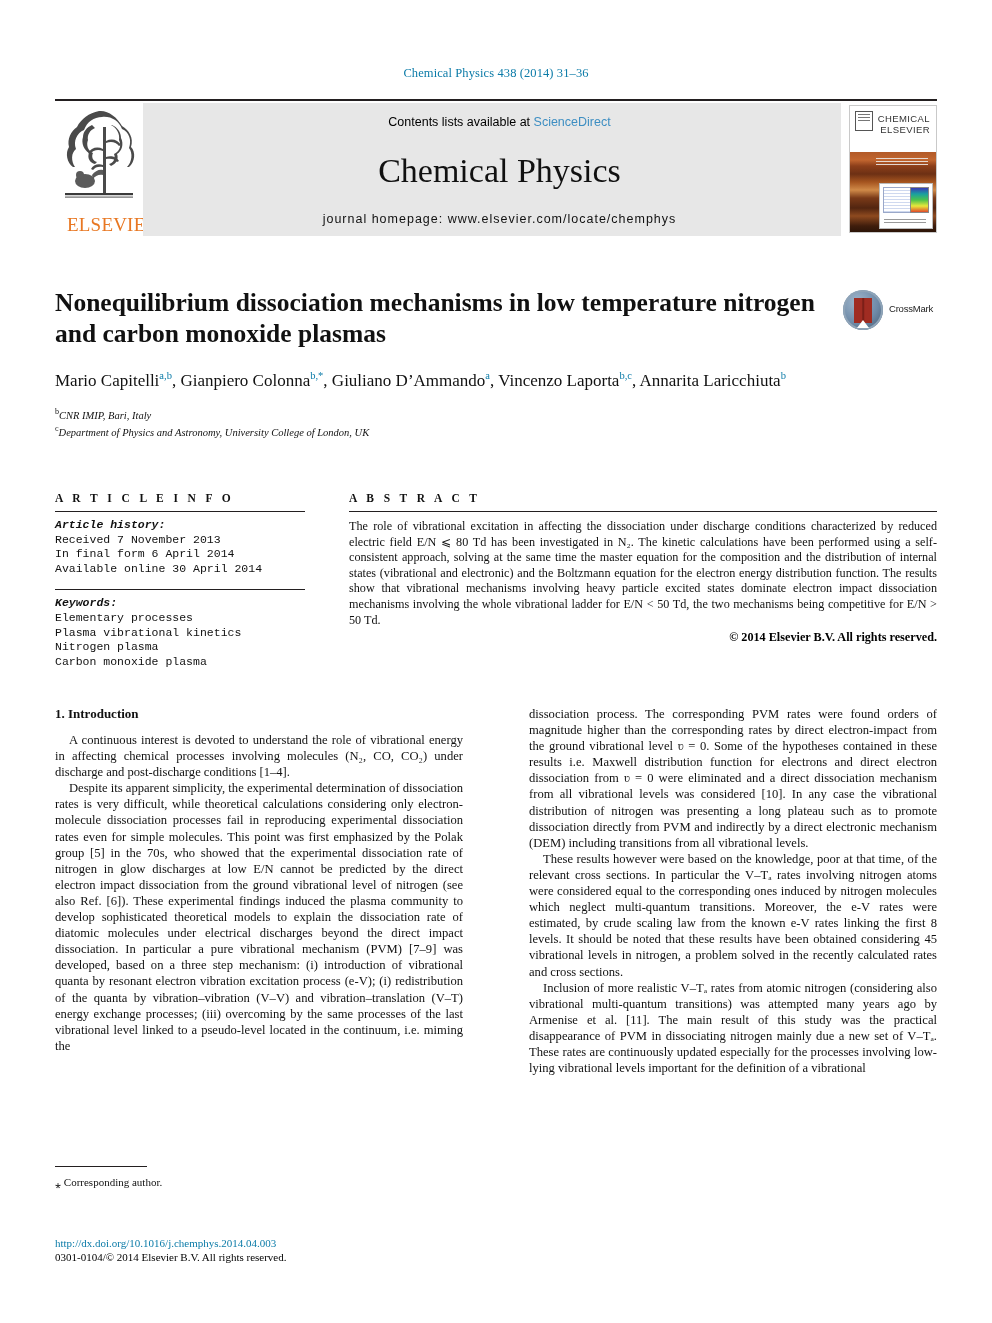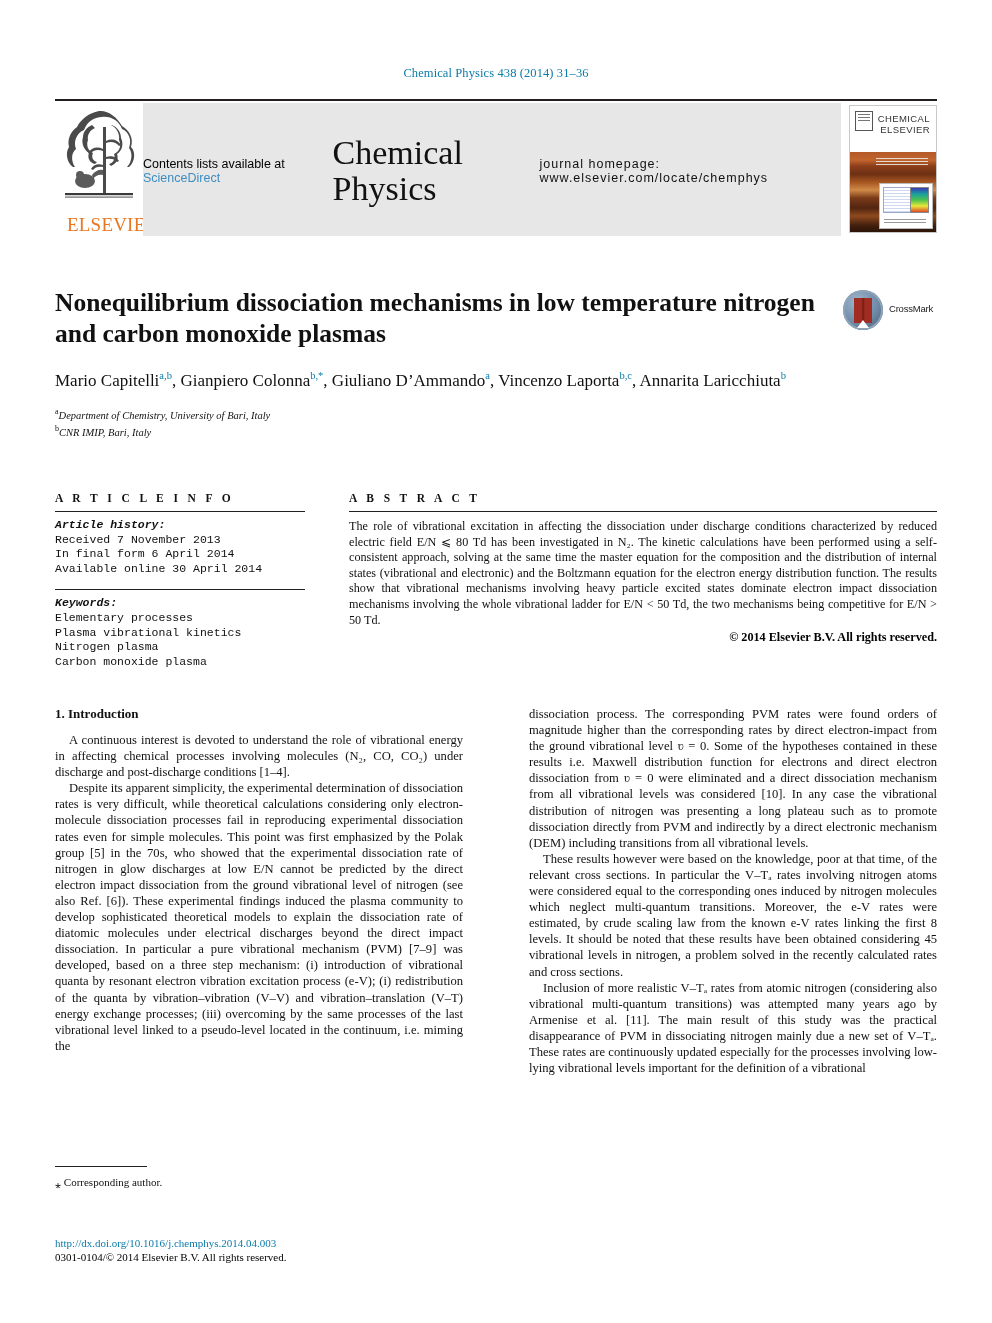--- a/index.html
+++ b/index.html
@@ -67,23 +67,24 @@
     font-family: "Liberation Serif", serif;
     font-size: 19px;
     letter-spacing: 0.2px;
     color: #e87722;
   }
   .masthead-center {
     flex: 1 1 auto;
     background: #e7e7e7;
     position: relative;
     display: flex;
+    flex-direction: column;
     justify-content: space-between;
     align-items: center;
-    padding: 12px 0 10px 0;
+    padding: 12px 0 10px 15px;
     box-sizing: border-box;
   }
   .contents-line {
     font-family: "Liberation Sans", sans-serif;
     font-size: 12.5px;
     color: #000;
   }
   .contents-line .sd {
     color: #3d8ec2;
   }
@@ -355,22 +356,22 @@
         <div class="cm-arrow"></div>
       </div>
       <div class="cm-text">CrossMark</div>
     </div>
 
     <div class="authors">
       <span><span>Mario Capitelli</span><sup>a,b</sup><span>, </span></span><span><span>Gianpiero Colonna</span><sup>b,*</sup><span>, </span></span><span><span>Giuliano D’Ammando</span><sup>a</sup><span>, </span></span><span><span>Vincenzo Laporta</span><sup>b,c</sup><span>, </span></span><span><span>Annarita Laricchiuta</span><sup>b</sup></span>
     </div>
 
     <div class="affiliations">
-      <div><sup>a</sup><span>Department of Chemistry, University of Bari, Italy</span></div>
       <div><sup>b</sup><span>CNR IMIP, Bari, Italy</span></div>
+      <div><sup>c</sup><span>Department of Physics and Astronomy, University College of London, UK</span></div>
     </div>
   </div>
 
   <div class="info-abstract">
     <div class="ia-row">
       <div class="col-info">
         <div class="sec-label">A R T I C L E   I N F O</div>
         <div class="rule"></div>
         <div class="info-body">
           <div class="hdr">Article history:</div>

